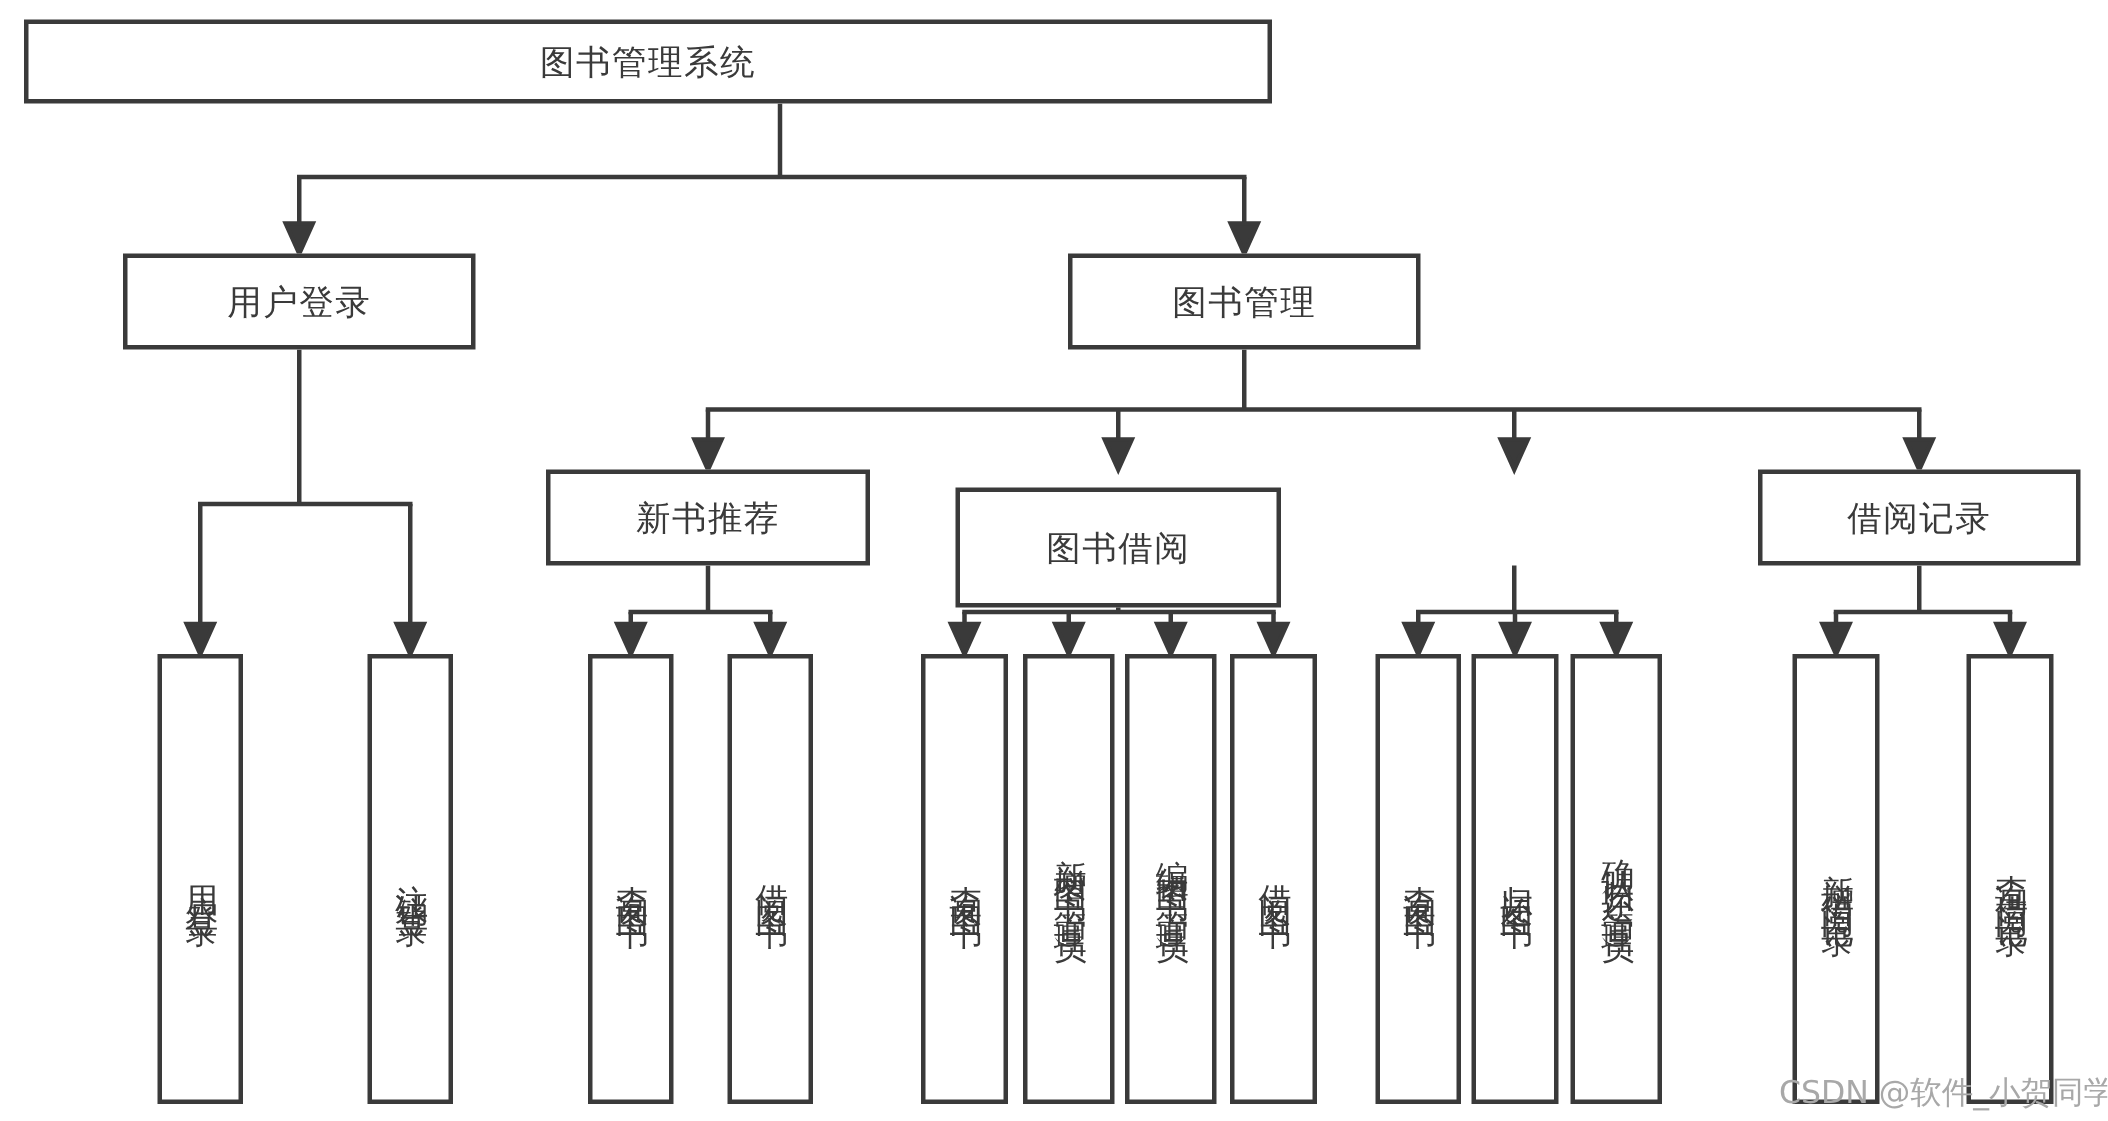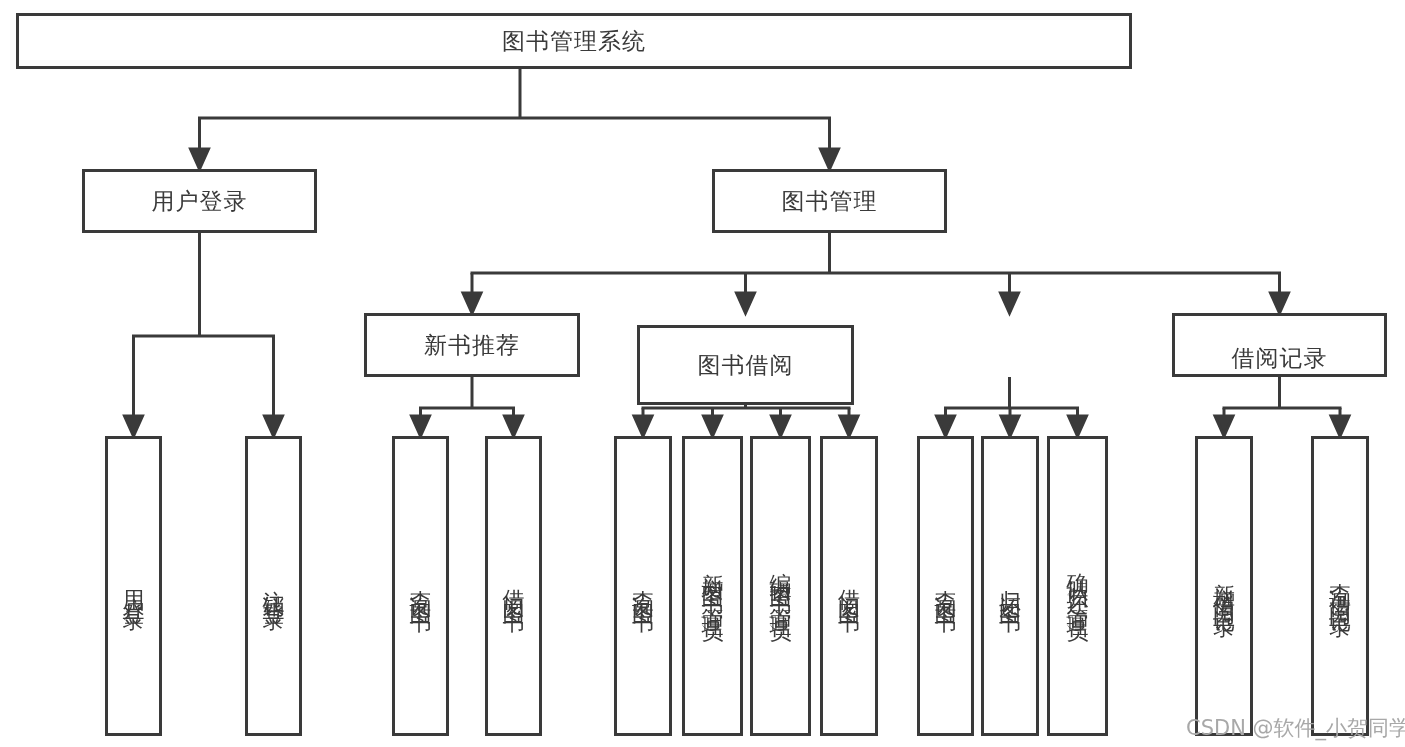--- a/index.html
+++ b/index.html
@@ -85,38 +85,38 @@
 
       <line x1="1279.5" y1="377" x2="1279.5" y2="408"></line>
       <line x1="1222.5" y1="408" x2="1341.5" y2="408"></line>
       <line x1="1224" y1="408" x2="1224" y2="420"></line>
       <polygon points="1215,416 1233,416 1224,436"></polygon>
       <line x1="1340" y1="408" x2="1340" y2="420"></line>
       <polygon points="1331,416 1349,416 1340,436"></polygon>
     </g>
   </svg>
 
-  <div class="box" style="left:16px;top:13px;width:1116px;height:56px;">
+  <div class="box" style="left:16px;top:13px;width:832px;height:56px;">
     <span class="h-label">图书管理系统</span>
   </div>
 
   <div class="box" style="left:82px;top:169px;width:235px;height:64px;">
     <span class="h-label">用户登录</span>
   </div>
   <div class="box" style="left:712px;top:169px;width:235px;height:64px;">
     <span class="h-label">图书管理</span>
   </div>
 
   <div class="box" style="left:364px;top:313px;width:216px;height:64px;">
     <span class="h-label">新书推荐</span>
   </div>
   <div class="box" style="left:637px;top:313px;width:217px;height:80px;margin-top:12px;">
     <span class="h-label">图书借阅</span>
   </div>
-  <div class="box" style="left:1172px;top:313px;width:215px;height:64px;align-items:flex-end;">
+  <div class="box" style="left:1172px;top:313px;width:215px;height:64px;">
     <span class="h-label">借阅记录</span>
   </div>
 
   <div class="box leaf" style="left:105px;width:57px;">
     <span class="v-label">用户登录</span>
   </div>
   <div class="box leaf" style="left:245px;width:57px;">
     <span class="v-label">注销登录</span>
   </div>
 

